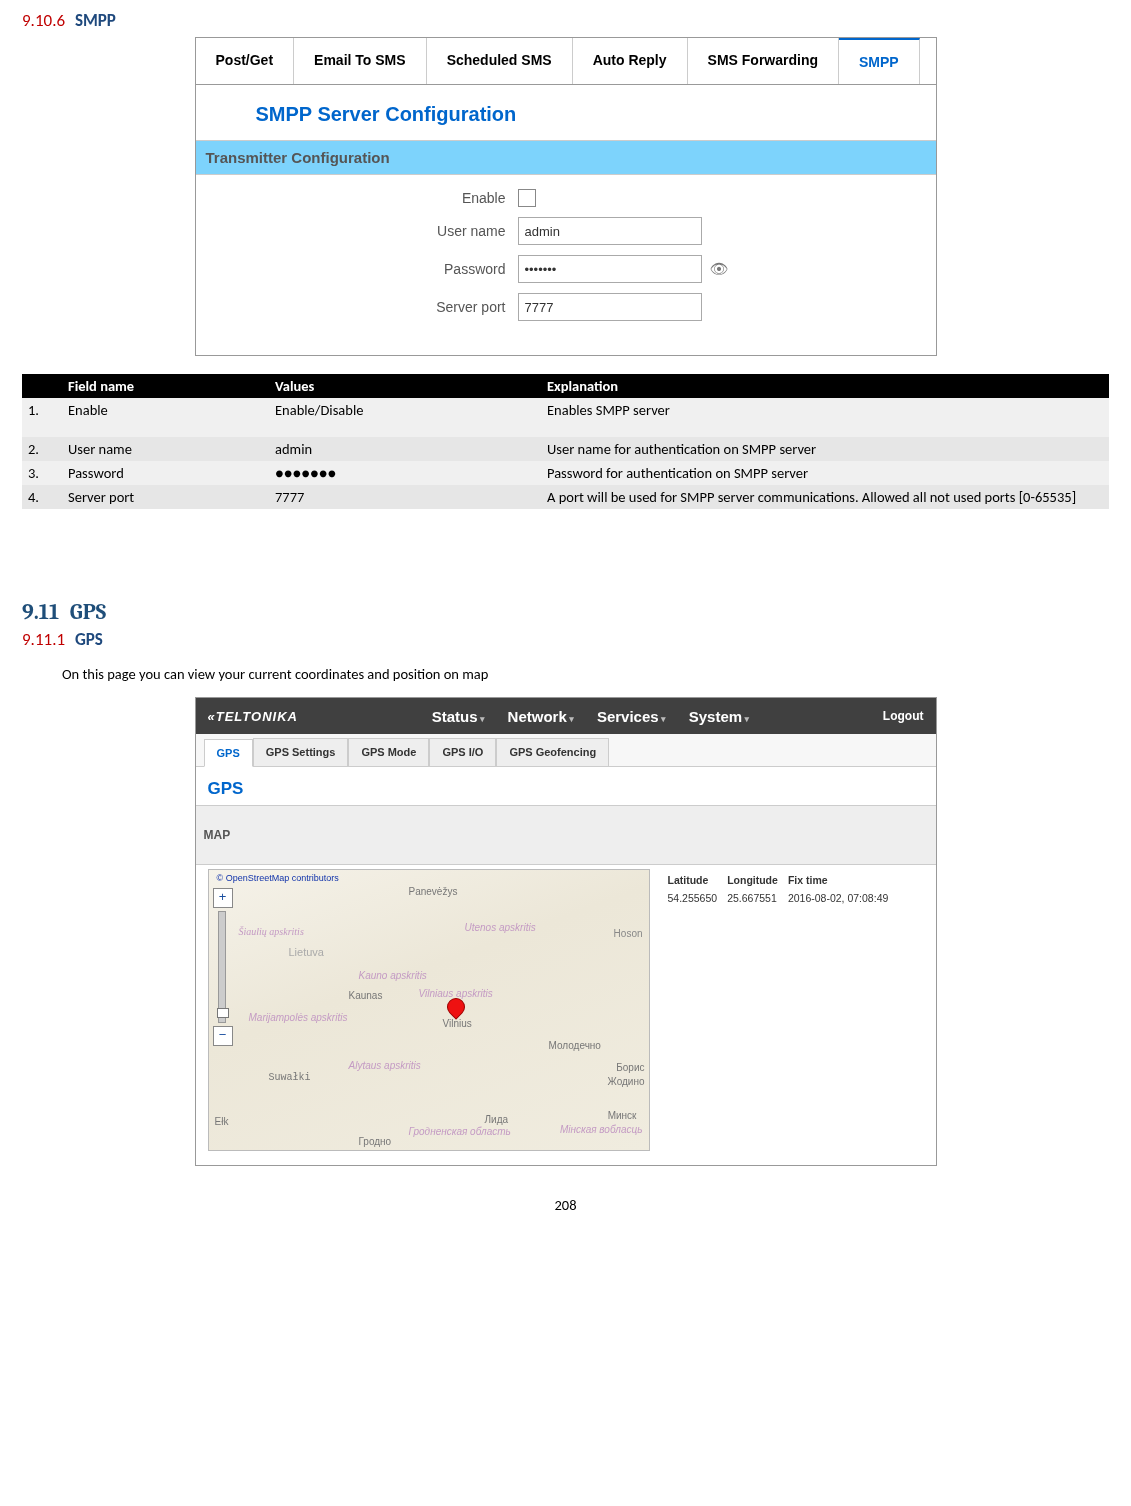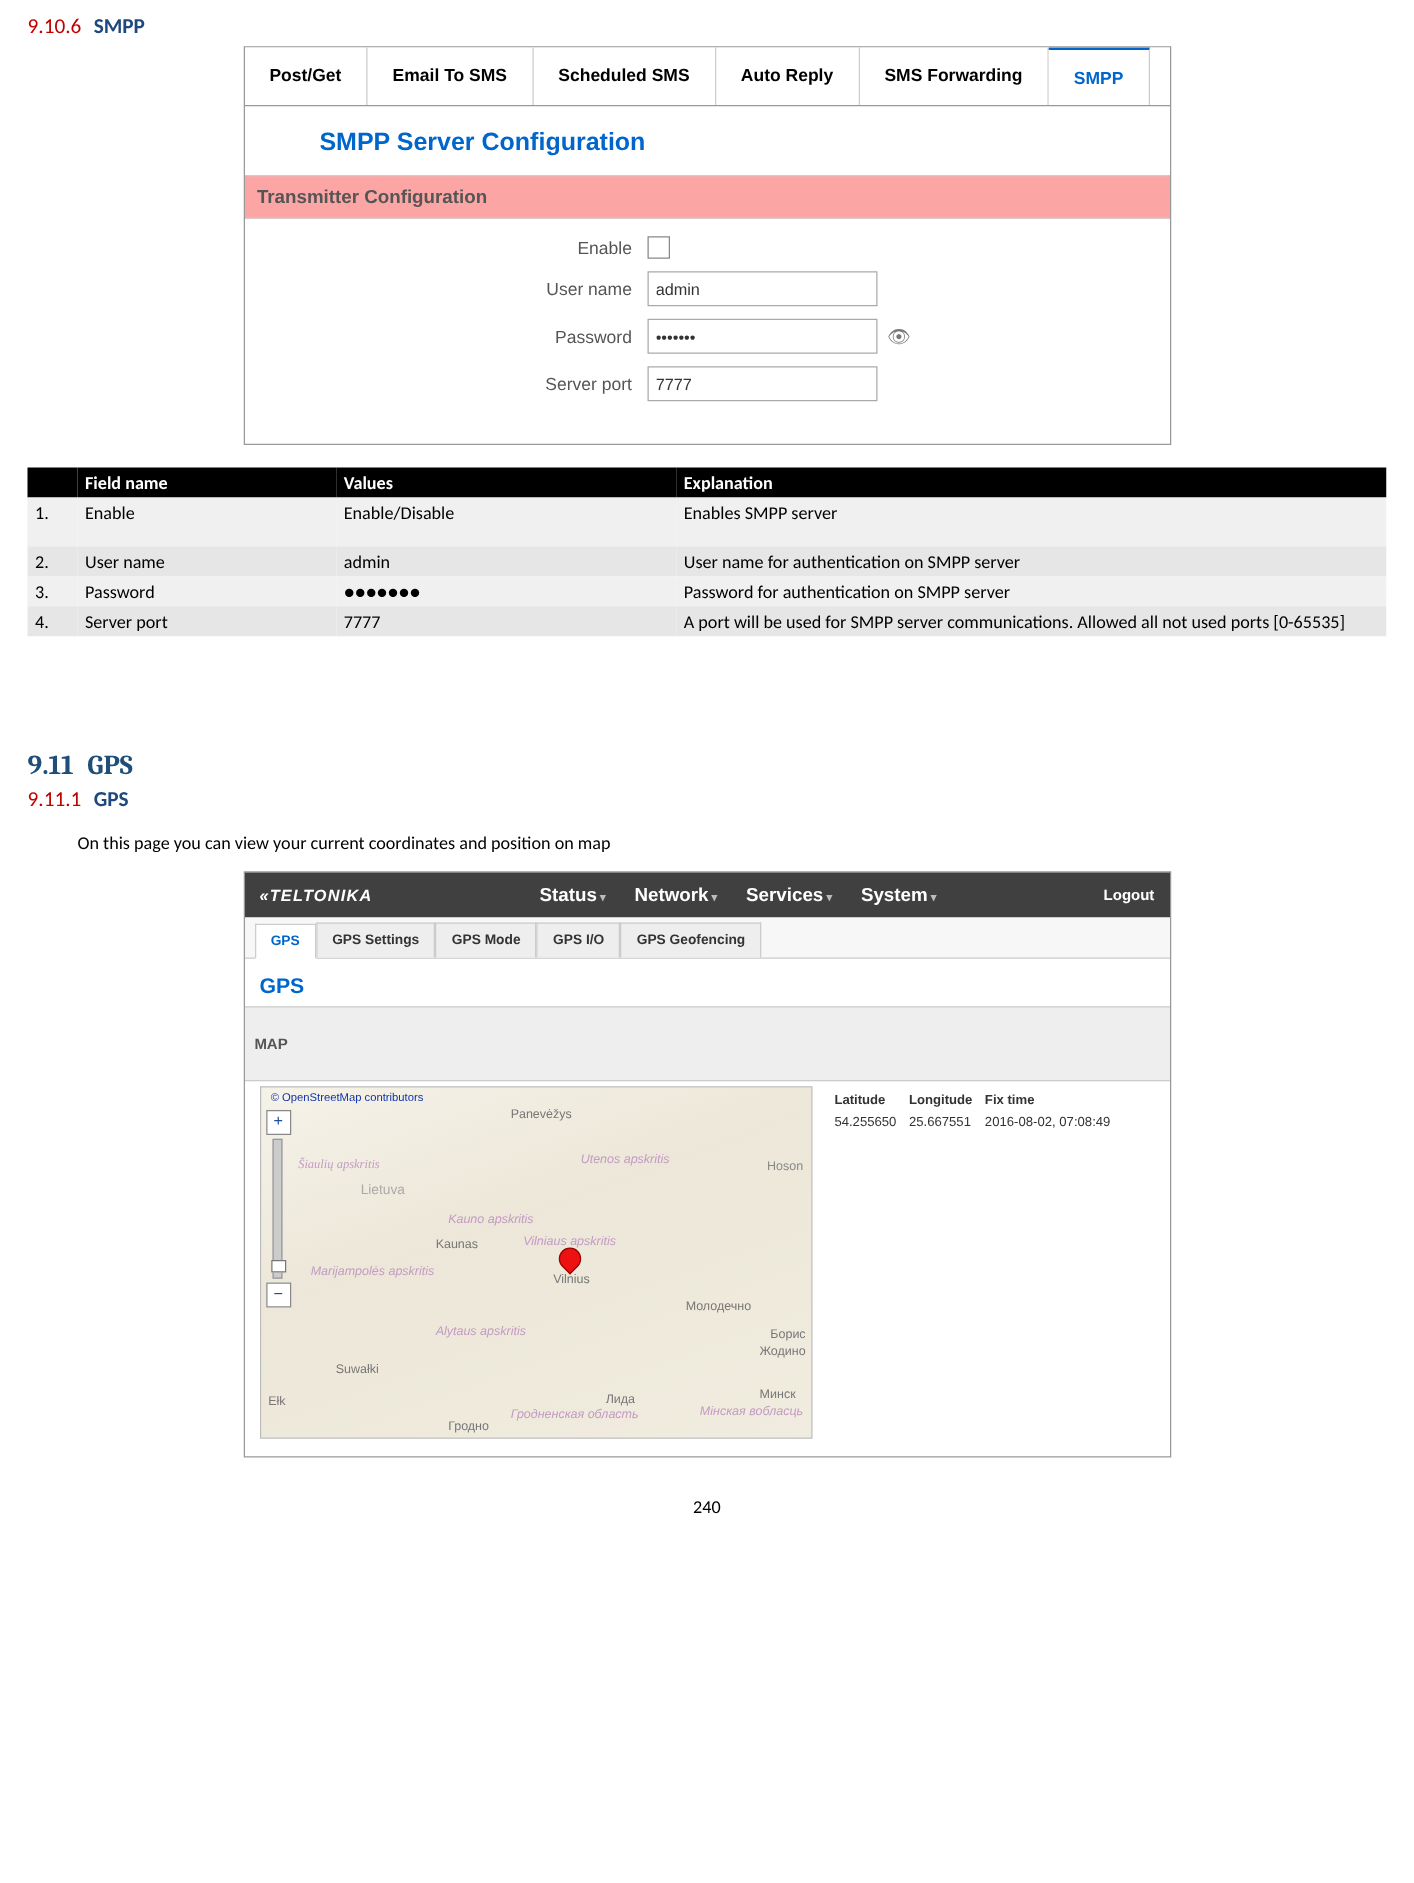--- a/index.html
+++ b/index.html
@@ -41,21 +41,21 @@
     white-space: nowrap;
   }
   .tabs1 .tab.active {
     color: #0066cc;
     border-top: 2px solid #0066cc;
     background: #fff;
   }
   .config-area { padding: 18px 20px 24px 20px; }
   .conf-title { color: #0066cc; font-size: 20px; font-weight: bold; margin-bottom: 14px; margin-left: 40px;}
   .subhead {
-    background: #fca5a5; color: #555; font-weight: bold; font-size: 15px;
+    background: #7dd3fc; color: #555; font-weight: bold; font-size: 15px;
     padding: 8px 10px; border: 1px solid #ccc; border-left: none; border-right: none;
     margin: 0 -20px 14px -20px;
   }
   .form-row { display: flex; align-items: center; margin: 10px 0;}
   .form-row .flabel { width: 290px; text-align: right; color: #555; font-size: 14px; padding-right: 12px;}
   .form-row input.finput {
     width: 170px; height: 22px; border: 1px solid #aaa; padding: 2px 6px;
     font-size: 13px; color: #333; font-family: Arial, sans-serif;
   }
   .form-row .chk { width: 16px; height: 16px; border: 1px solid #888; display: inline-block;}
@@ -277,21 +277,21 @@
         <span class="label country" style="left:80px; top:76px;">Lietuva</span>
         <span class="label region" style="left:150px; top:100px;">Kauno apskritis</span>
         <span class="label" style="left:140px; top:120px; color:#777;">Kaunas</span>
         <span class="label region" style="left:40px; top:142px;">Marijampolės apskritis</span>
         <span class="label region" style="left:210px; top:118px;">Vilniaus apskritis</span>
         <span class="label" style="left:234px; top:148px; color:#777;">Vilnius</span>
         <span class="label region" style="left:140px; top:190px;">Alytaus apskritis</span>
         <span class="label" style="left:340px; top:170px; color:#777;">Молодечно</span>
         <span class="label" style="right:4px; top:192px; color:#777;">Борис</span>
         <span class="label" style="right:4px; top:206px; color:#777;">Жодино</span>
-        <span class="label" style="left:60px; top:220px; color:#777;">Suwałki</span>
+        <span class="label" style="left:60px; top:202px; color:#777;font-family:Liberation Mono, monospace;">Suwałki</span>
         <span class="label" style="left:6px; top:246px; color:#777;">Ełk</span>
         <span class="label" style="left:276px; top:244px; color:#777;">Лида</span>
         <span class="label" style="right:12px; top:240px; color:#777;">Минск</span>
         <span class="label region" style="right:6px; top:254px;">Мінская вобласць</span>
         <span class="label region" style="left:200px; top:256px;">Гродненская область</span>
         <span class="label" style="left:150px; top:266px; color:#777;">Гродно</span>
         <span class="label region" style="left:30px; top:56px;font-family:Liberation Serif, serif;">Šiaulių apskritis</span>
       </div>
       <div class="coords">
         <table>
@@ -306,13 +306,13 @@
             <td>25.667551</td>
             <td>2016-08-02, 07:08:49</td>
           </tr>
         </tbody>
           </table>
       </div>
     </div>
   </div>
 </div>
 
-<div class="page-num">240</div>
+<div class="page-num">208</div>
 
 </body></html>

